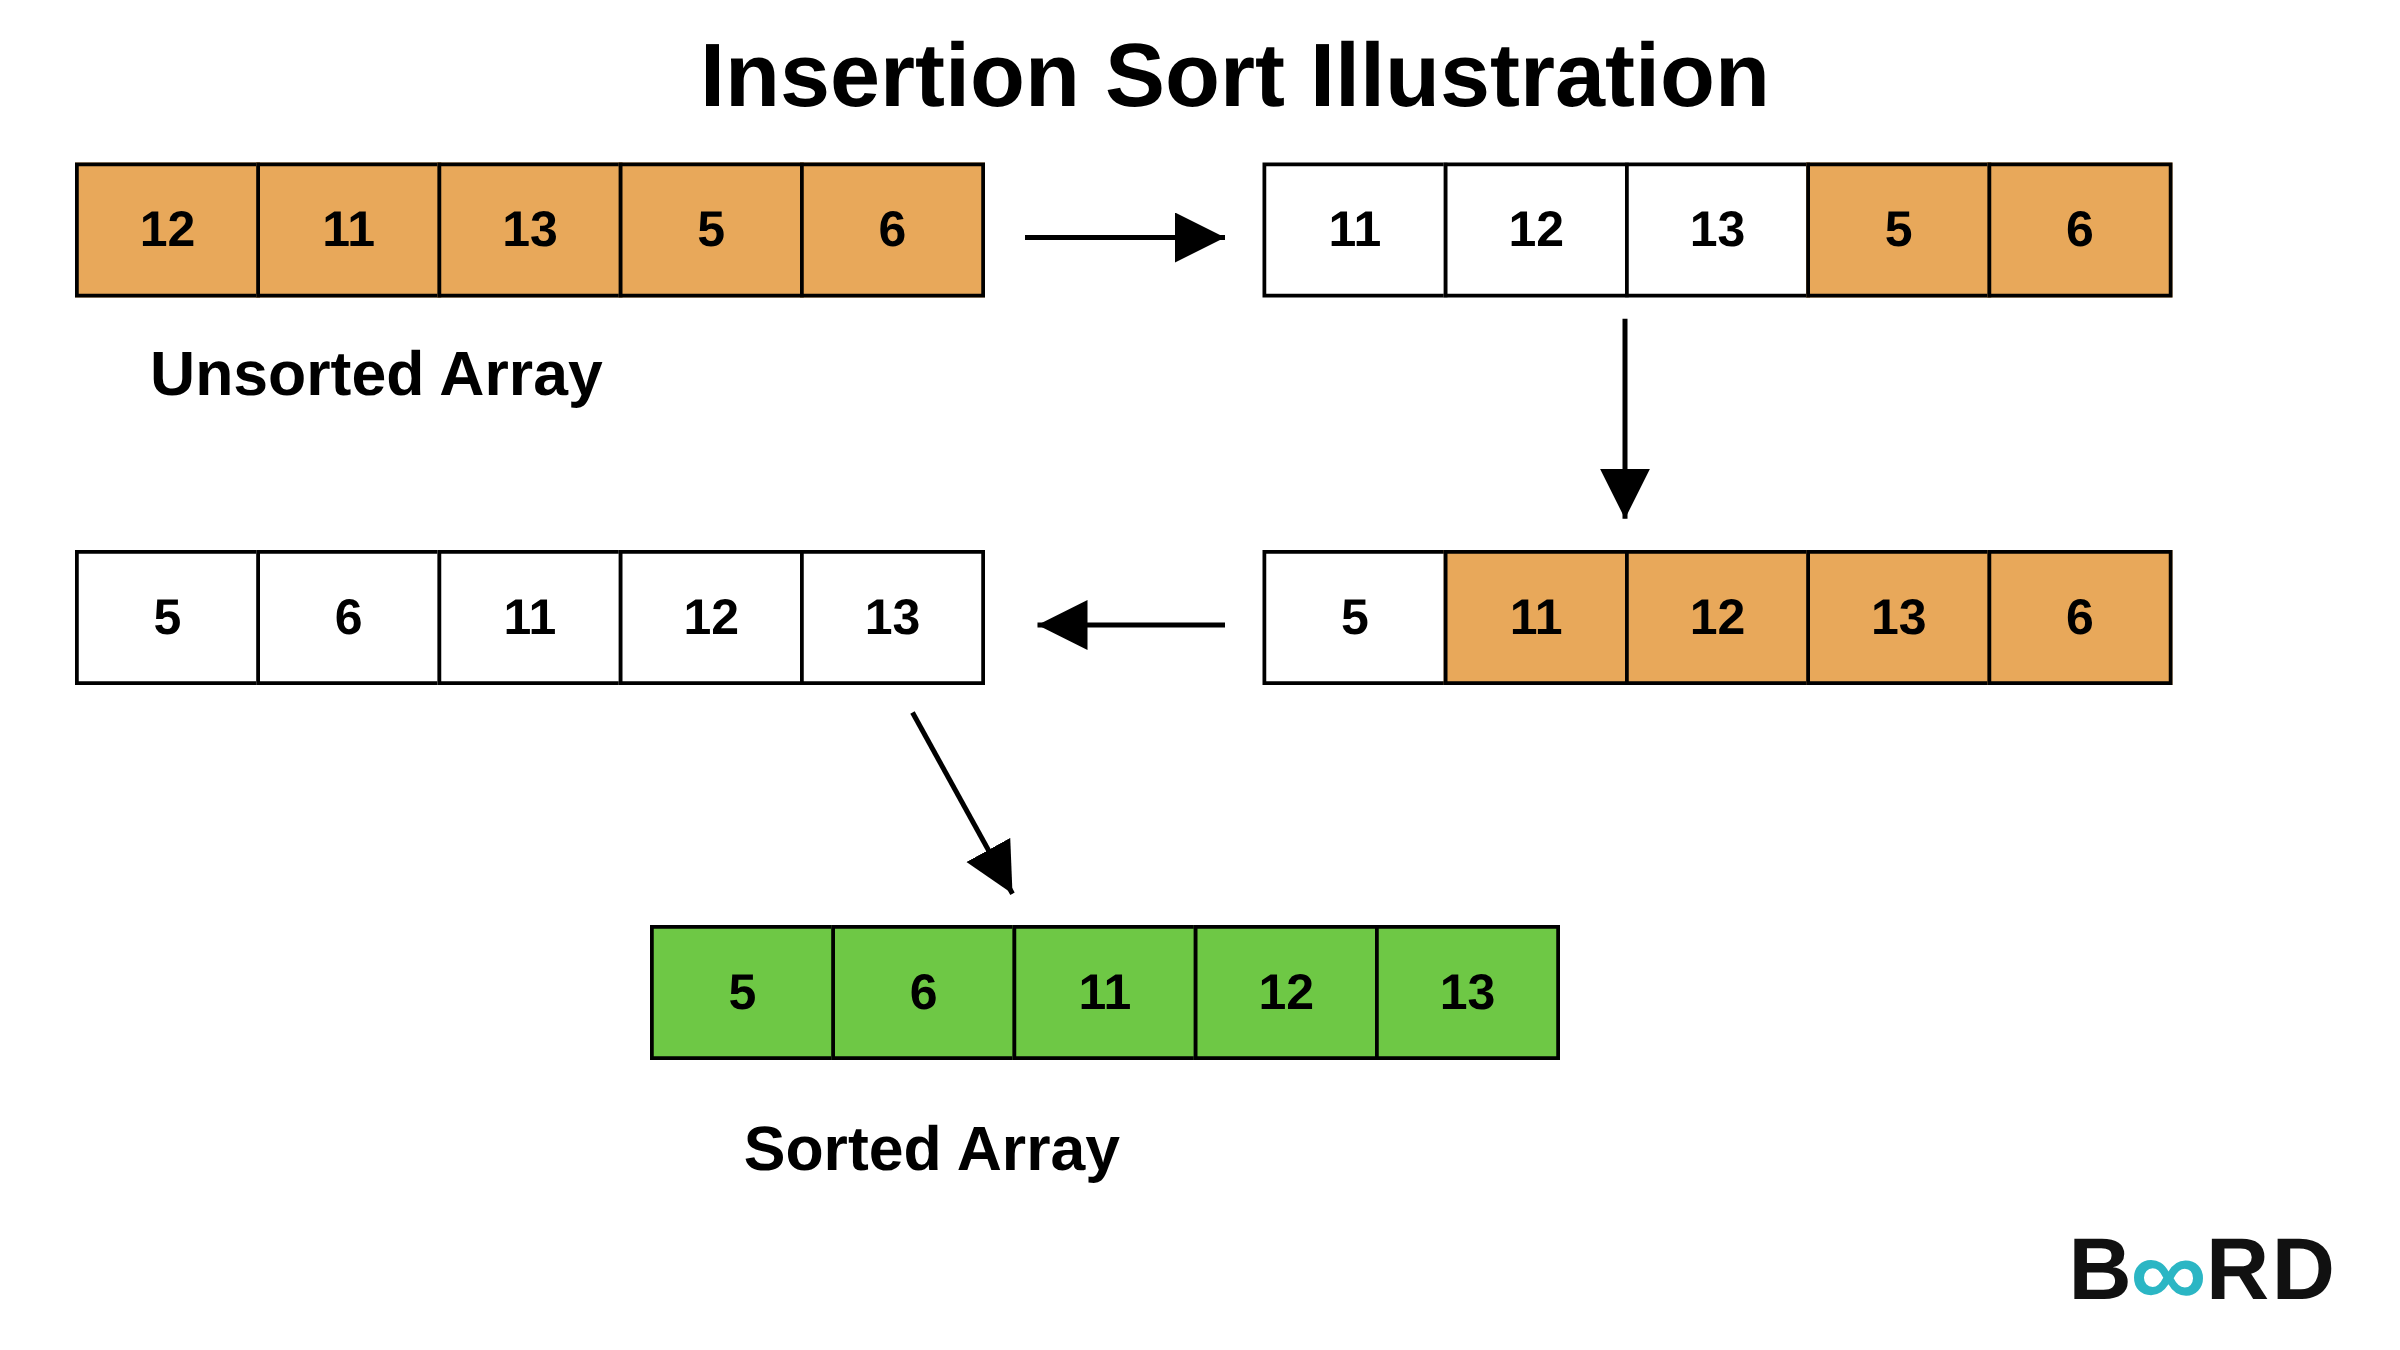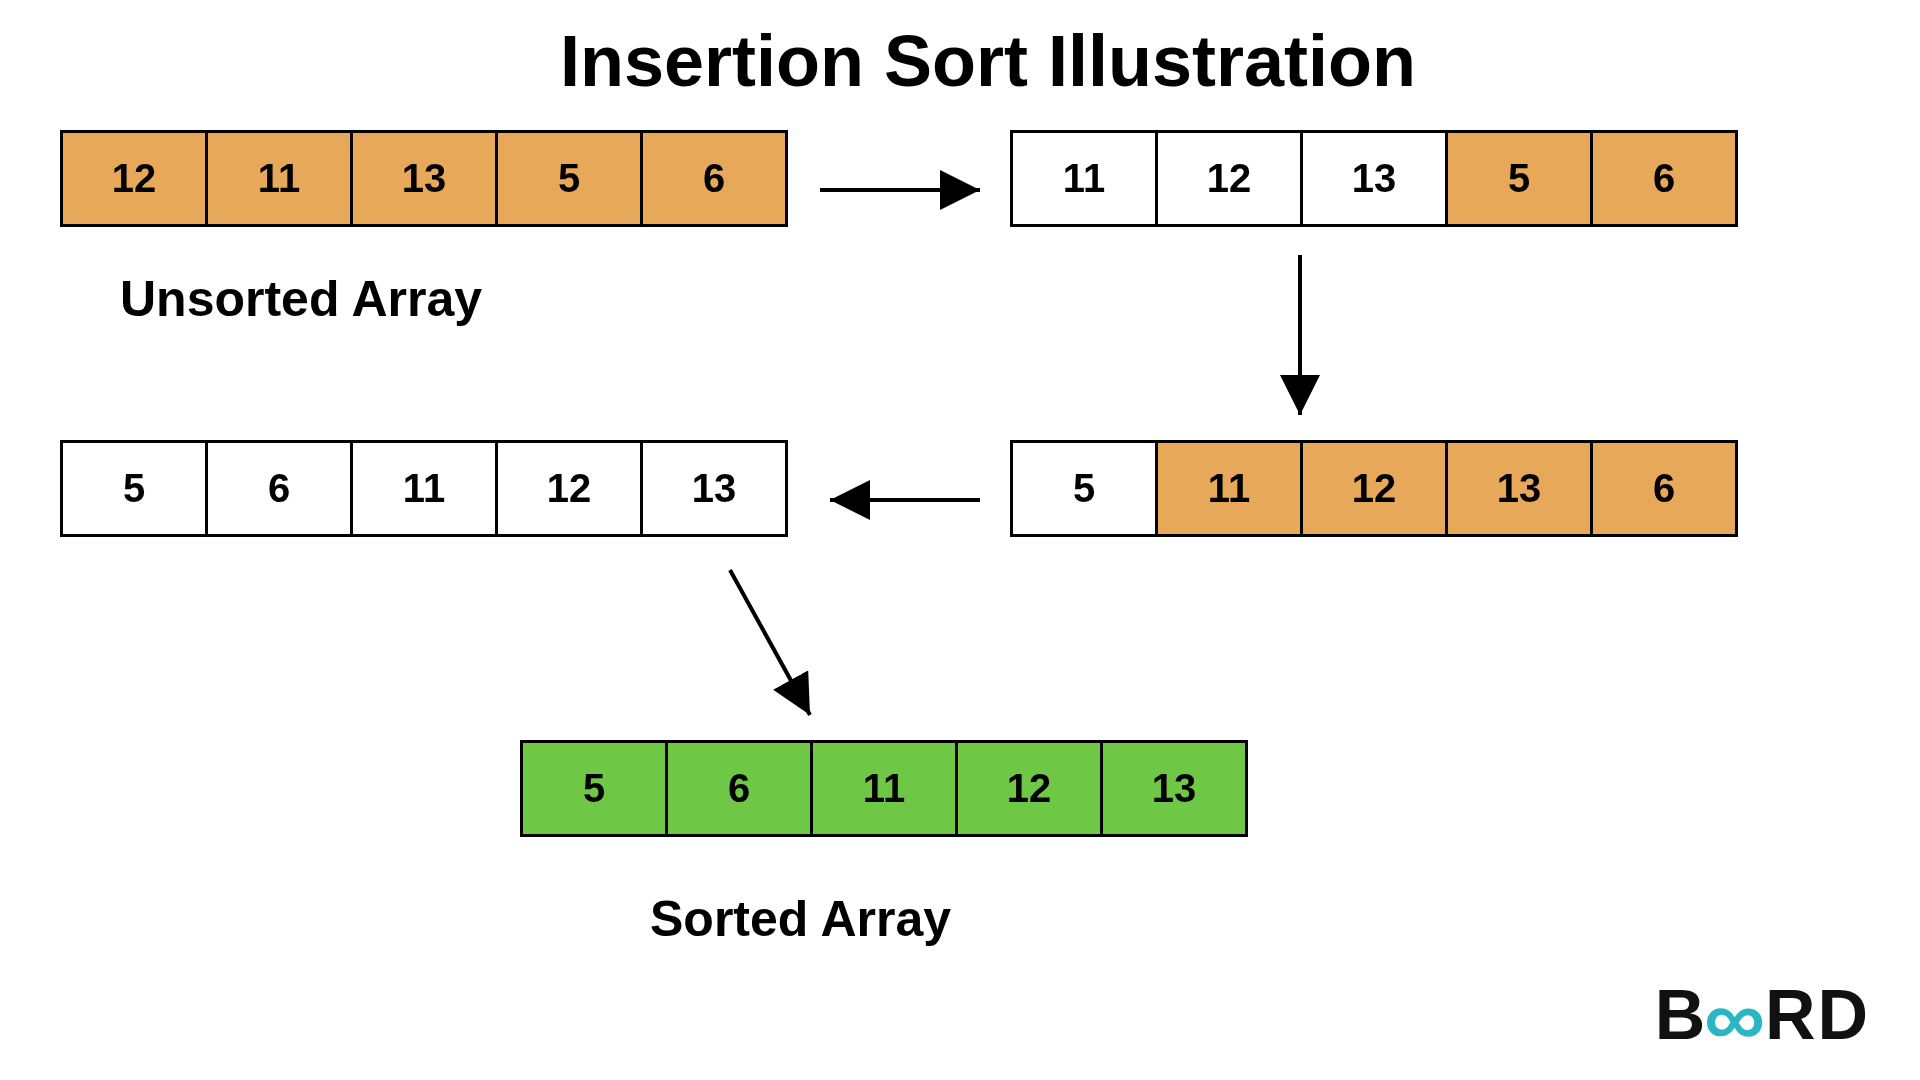--- a/index.html
+++ b/index.html
@@ -42,21 +42,21 @@
     font-weight: 800;
     color: #000;
     margin-left: -3px;
   }
   .cell:first-child { margin-left: 0; }
   .orange { background: #e8a85a; }
   .white  { background: #ffffff; }
   .green  { background: #6ec845; }
 
   
-  .big .cell   { width: 148px; height: 97px; }
+  .big .cell   { width: 148px; height: 108px; }
 
   svg.arrow { position: absolute; overflow: visible; }
 
   .logo {
     position: absolute;
     right: 50px;
     bottom: 20px;
     font-size: 70px;
     font-weight: 800;
     letter-spacing: 2px;
@@ -111,21 +111,21 @@
     <div class="cell white">13</div>
   </div>
 
 <div class="array big" id="arr-final" style="left:520px; top:740px;">
     <div class="cell green">5</div>
     <div class="cell green">6</div>
     <div class="cell green">11</div>
     <div class="cell green">12</div>
     <div class="cell green">13</div>
   </div>
-<div class="subtitle" style="left:650px; top:890px;">Sorted Array</div>
+<div class="subtitle" style="left:595px; top:890px;">Sorted Array</div>
 
 <svg class="arrow" style="left:820px; top:170px;" width="170" height="40">
   <defs>
     <marker id="ah" markerWidth="12" markerHeight="12" refX="10" refY="5" orient="auto">
       <path d="M0,0 L10,5 L0,10 Z" fill="#000"></path>
     </marker>
   </defs>
   <line x1="0" y1="20" x2="160" y2="20" stroke="#000" stroke-width="4" marker-end="url(#ah)"></line>
 </svg>
 

